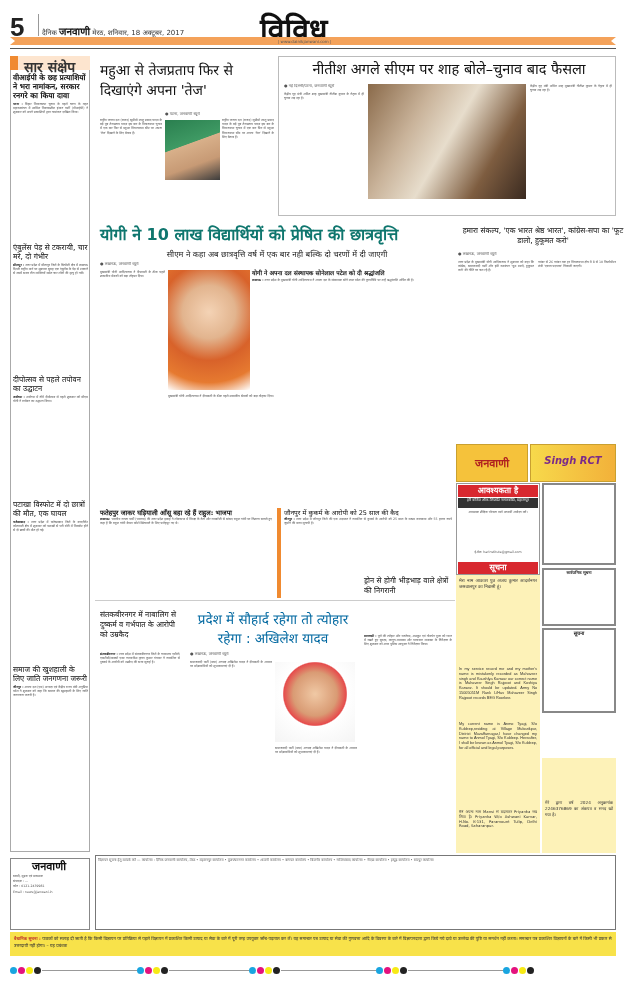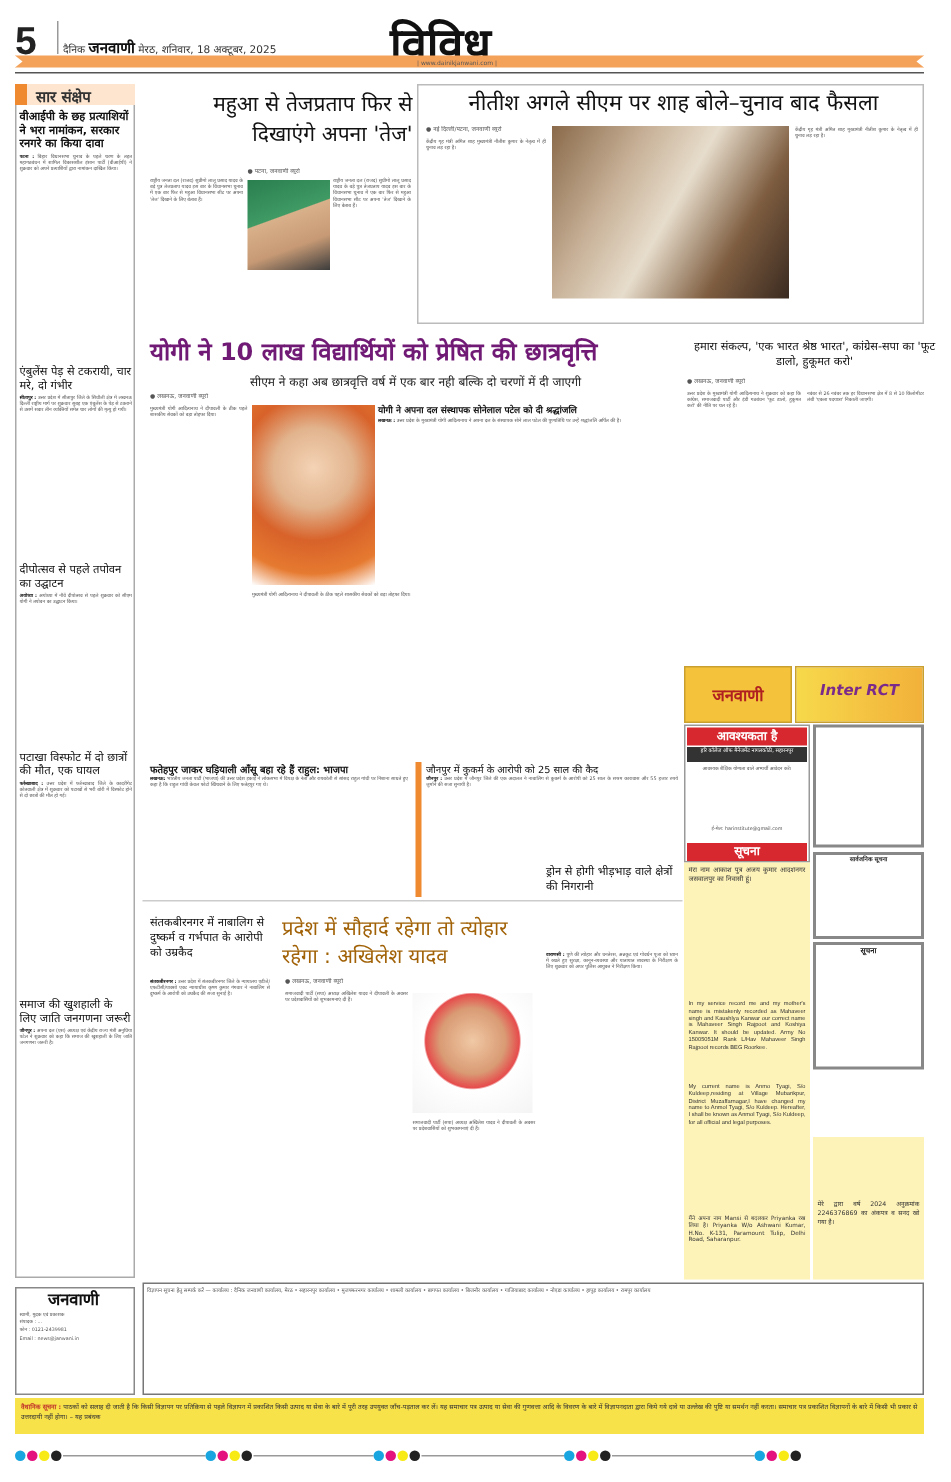--- a/index.html
+++ b/index.html
@@ -15,32 +15,32 @@
 #mast-brand b{font-size:10px;color:#111}
 #section{left:260px;top:8px;font-size:30px;font-weight:bold;color:#111;font-family:"DejaVu Serif",serif}
 #orange-bar{left:10px;top:37px;width:606px;height:8px;background:#f4a25a}
 #orange-bar .notch-l{position:absolute;left:0;top:0;border-left:5px solid #fff;border-top:4px solid transparent;border-bottom:4px solid transparent}
 #orange-bar .notch-r{position:absolute;right:0;top:0;border-right:5px solid #fff;border-top:4px solid transparent;border-bottom:4px solid transparent}
 #url{left:278px;top:39px;font-size:4px;color:#555}
 #rule{left:10px;top:48px;width:606px;height:1px;background:#555}
 .box{border:1px solid #aaa;background:#fff}
 #sar-head{left:10px;top:56px;width:80px;height:14px;background:#fde5cf}
 #sar-head .sq{position:absolute;left:0;top:0;width:8px;height:14px;background:#f08a30}
-#sar-head span{position:absolute;left:14px;top:1px;font-size:10px;font-weight:bold;color:#333}
+#sar-head span{position:absolute;left:14px;top:1px;font-size:14px;font-weight:bold;color:#333}
 .lh{font-size:7.5px;line-height:9px;font-weight:bold;color:#111}
 .lh2{font-size:7.5px;line-height:9px;color:#111}
 
-#mahua-title{left:100px;top:60px;width:175px;text-align:right;font-size:14px;line-height:20px;color:#111}
+#mahua-title{left:100px;top:60px;width:175px;text-align:left;font-size:14px;line-height:20px;color:#111}
 #mahua-img{left:165px;top:120px;width:55px;height:60px;background:linear-gradient(160deg,#2a7f4f 0%,#3f9a64 40%,#d8b08a 41%,#c79a75 70%,#3c3c3c 100%)}
 
 #nitish-box{left:278px;top:56px;width:338px;height:160px;border:1px solid #bbb}
 #nitish-title{left:282px;top:60px;width:334px;text-align:center;font-size:14.5px;line-height:18px;color:#111}
 #nitish-img{left:368px;top:84px;width:158px;height:115px;background:linear-gradient(120deg,#8a6a4a 0%,#c9b39a 30%,#e7ddcc 50%,#7e5d40 75%,#3a2a20 100%)}
 
-#yogi-title{left:100px;top:224px;width:354px;font-size:16px;line-height:22px;font-weight:bold;color:#701a75}
+#yogi-title{left:100px;top:224px;width:354px;font-size:16px;line-height:22px;font-weight:bold;color:#0f766e}
 #yogi-sub{left:100px;top:248px;width:354px;text-align:center;font-size:8px;color:#222}
 #yogi-img{left:168px;top:270px;width:82px;height:120px;background:radial-gradient(circle at 50% 35%,#f4d3b5 0%,#e2b48e 30%,#d8622a 55%,#e67a30 80%,#fff 100%)}
 #yogi-side-title{left:252px;top:269px;width:200px;font-size:6px;font-weight:bold;color:#111}
 
 #hamara-title{left:458px;top:226px;width:170px;text-align:center;font-size:7.5px;line-height:10px;color:#111}
 
 #inter-ad{left:530px;top:444px;width:86px;height:38px;background:linear-gradient(90deg,#f7d94b,#f2b13a);border:1px solid #c9a030}
 #jan-ad{left:456px;top:444px;width:72px;height:38px;background:#f5c23b;border:1px solid #c9a030}
 #jan-ad div{font-size:11px;font-weight:bold;color:#b02020;text-align:center;margin-top:10px}
 #aav-box{left:456px;top:483px;width:84px;height:92px;border:1px solid #999}
@@ -51,41 +51,41 @@
 #notice-r1{left:542px;top:483px;width:74px;height:82px;border:2px solid #888}
 #notice-r2{left:542px;top:568px;width:74px;height:58px;border:2px solid #888}
 #notice-r3{left:542px;top:628px;width:74px;height:85px;border:2px solid #888}
 #yellow-r{left:542px;top:758px;width:74px;height:95px;background:#fdf2b8}
 
 #fateh-title{left:100px;top:508px;width:172px;font-size:6.5px;font-weight:bold;color:#111}
 #jaun-title{left:284px;top:508px;width:168px;font-size:6.5px;font-weight:normal;color:#111}
 #mid-border{left:95px;top:503px;width:360px;height:98px;border-bottom:1px solid #ccc}
 #orange-stripe{left:277px;top:508px;width:4px;height:90px;background:#f08a30}
 #sant-title{left:100px;top:610px;width:80px;font-size:7.5px;line-height:10px;color:#111}
-#pradesh-title{left:188px;top:610px;width:170px;font-size:13.5px;line-height:19px;color:#a16207}
+#pradesh-title{left:188px;top:610px;width:170px;text-align:center;font-size:13.5px;line-height:19px;color:#0369a1}
 #akh-img{left:275px;top:662px;width:80px;height:80px;background:radial-gradient(circle at 50% 40%,#f0c9a5 0%,#d99b74 35%,#e64c4c 50%,#fff 52%,#f4f4f4 100%)}
 #drone-title{left:364px;top:576px;width:90px;font-size:7.5px;line-height:10px;color:#111}
 
 #imprint{left:10px;top:858px;width:80px;height:72px;border:1px solid #888}
 #imprint-logo{left:14px;top:858px;width:70px;text-align:center;font-size:11px;font-weight:bold;color:#111;font-family:"DejaVu Serif",serif}
 #offices{left:95px;top:855px;width:521px;height:75px;border:1px solid #777}
 #disc{left:10px;top:932px;width:606px;height:24px;background:#f8e24a}
 #regmarks{left:10px;top:960px;width:606px;height:12px}
 .dot{display:inline-block;width:7px;height:7px;border-radius:50%;margin-right:1px;vertical-align:middle}
 .regline{display:inline-block;height:1px;background:#999;vertical-align:middle}
 </style>
 </head>
 <body>
 
 <div class="abs" id="pnum">5</div>
 <div class="abs" id="mast-sep"></div>
 <div class="abs" id="mast-brand">
   <span>दैनिक</span>
   <b>जनवाणी</b>
-  <span>मेरठ, शनिवार, 18 अक्टूबर, 2025</span>
+  <span>मेरठ, शनिवार, 18 अक्टूबर, 2017</span>
 </div>
 <div class="abs" id="section">विविध</div>
 <div class="abs" id="orange-bar">
     <div class="notch-l"></div>
     <div class="notch-r"></div>
   </div>
 <div class="abs" id="url">| www.dainikjanwani.com |</div>
 <div class="abs" id="rule"></div>
 
 <div class="abs box" style="left:10px;top:56px;width:80px;height:796px"></div>
@@ -139,21 +139,21 @@
 
 <div class="abs" id="hamara-title">हमारा संकल्प, 'एक भारत श्रेष्ठ भारत', कांग्रेस-सपा का 'फूट डालो, हुकूमत करो'</div>
 <div class="abs txt" style="left:458px;top:252px;width:80px;font-size:4px">● लखनऊ, जनवाणी ब्यूरो</div>
 <div class="abs txt" style="left:458px;top:260px;width:76px;height:180px">उत्तर प्रदेश के मुख्यमंत्री योगी आदित्यनाथ ने शुक्रवार को कहा कि कांग्रेस, समाजवादी पार्टी और इंडी गठबंधन 'फूट डालो, हुकूमत करो' की नीति पर चल रहे हैं।</div>
 <div class="abs txt" style="left:538px;top:260px;width:78px;height:180px">नवंबर से 26 नवंबर तक हर विधानसभा क्षेत्र में 8 से 10 किलोमीटर लंबी 'एकता पदयात्रा' निकाली जाएगी।</div>
 
 <div class="abs" id="jan-ad">
     <div>जनवाणी</div>
   </div>
 <div class="abs" id="inter-ad">
-    <div style="font-size:10px;font-style:italic;font-weight:bold;color:#7a2a8a;text-align:center;margin-top:10px">Inter RCT</div>
+    <div style="font-size:10px;font-style:italic;font-weight:bold;color:#7a2a8a;text-align:center;margin-top:10px">Singh RCT</div>
   </div>
 
 <div class="abs" id="aav-box"></div>
 <div class="abs" id="aav-head">आवश्यकता है</div>
 <div class="abs" id="aav-sub">हरि कॉलेज ऑफ मैनेजमेंट नागलकोठी, सहारनपुर</div>
 <div class="abs txt" style="left:458px;top:510px;width:80px;height:38px;text-align:center">आवश्यक शैक्षिक योग्यता वाले अभ्यर्थी आवेदन करें।</div>
 <div class="abs txt" style="left:458px;top:550px;width:80px;text-align:center">ई-मेल: harinstitute@gmail.com</div>
 
 <div class="abs" id="suchna-head">सूचना</div>
 <div class="abs" id="yellow-box"></div>

